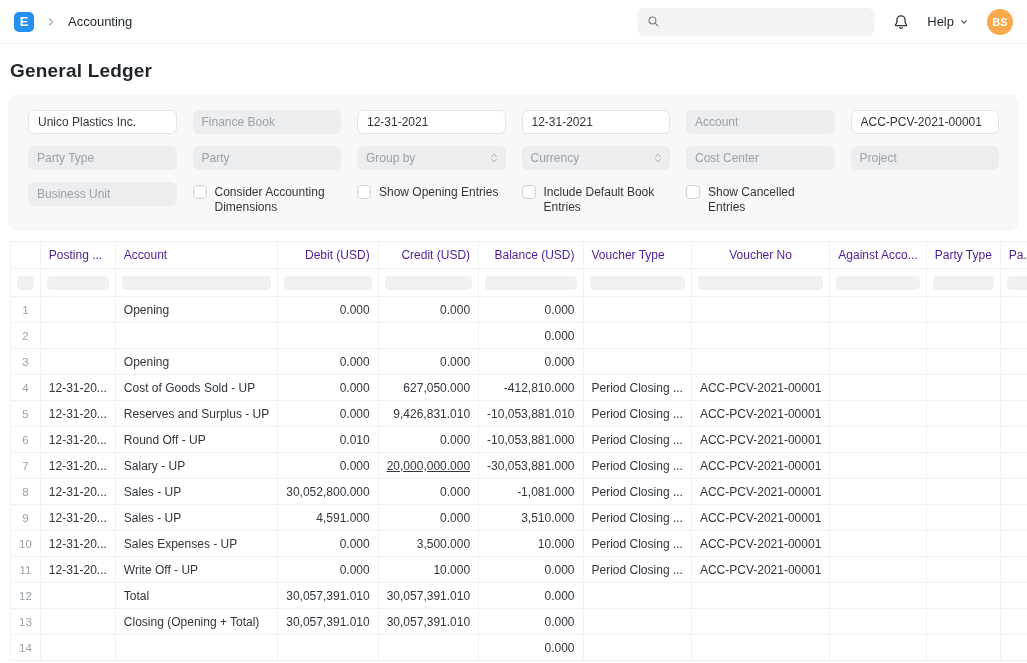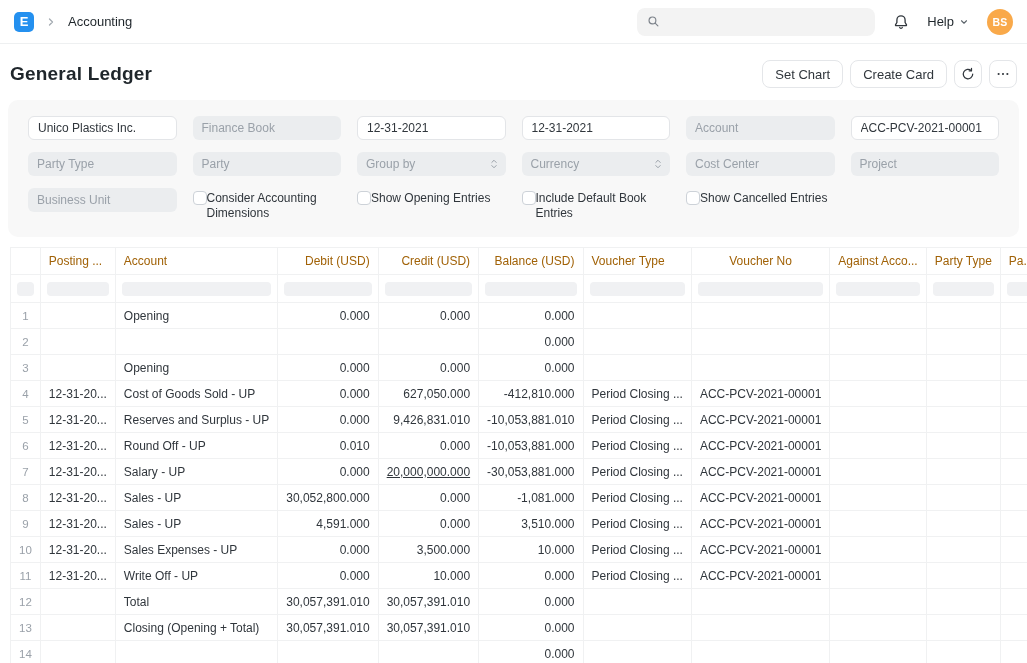--- a/index.html
+++ b/index.html
@@ -36,32 +36,32 @@
   .filter-card { margin:0 8px; background:#f8f8f8; border-radius:10px; padding:16px 20px; }
   .filter-grid { display:grid; grid-template-columns:repeat(6,1fr); gap:12px 16px; align-items:start; }
   .f-input { height:24px; border-radius:6px; font-size:12px; padding:0 9px;
              border:none; outline:none; width:100%; color:#30363c; }
   .f-input.filled { background:#fff; border:1px solid #e3e5e8; }
   .f-input.empty { background:#ebedef; }
   .f-input.empty::placeholder { color:#9aa1a9; }
   .select-box { height:24px; border-radius:6px; background:#ebedef; display:flex;
                 align-items:center; justify-content:space-between; padding:0 7px 0 9px;
                 font-size:12px; color:#9aa1a9; cursor:pointer; }
-  .check-item { display:flex; align-items:flex-start; font-size:12px;
+  .check-item { display:flex; gap:8px; align-items:flex-start; font-size:12px;
                 color:#30363c; padding-top:3px; line-height:1.25; cursor:pointer; }
   .checkbox { appearance:none; -webkit-appearance:none; width:14px; height:14px;
               border:1px solid #cdd2d8; border-radius:4px; background:#fff; flex:none;
               margin-top:0; cursor:pointer; }
 
   
   .table-wrap { margin:10px 0 0 10px; overflow:hidden; }
   table { border-collapse:collapse; table-layout:fixed; }
   th,td { border:1px solid #f0f1f2; font-size:12px; padding:0 8px; height:26px;
           white-space:nowrap; overflow:hidden; vertical-align:middle; background:#fff; }
-  thead th { height:27px; color:#a16207; font-weight:400; text-align:left; }
+  thead th { height:27px; color:#4c1d95; font-weight:400; text-align:left; }
   tr.filter-row td { height:28px; padding:0 6px; }
   .col-filter { width:100%; height:14px; background:#f0f1f3; border:none; outline:none;
                 border-radius:4px; display:block; }
   td.rownum { color:#9aa1a9; text-align:center; font-size:11.5px; }
 </style>
 </head>
 <body>
 
 <header class="navbar">
   <div class="nav-left">
@@ -87,37 +87,20 @@
       <svg width="10" height="10" viewBox="0 0 16 16">
         <path d="M4 6l4 4 4-4" fill="none" stroke="#5a6269" stroke-width="1.7" stroke-linecap="round" stroke-linejoin="round"></path>
       </svg>
     </div>
     <div class="avatar" style="background: rgb(249, 169, 74);">BS</div>
   </div>
 </header>
 
 <div class="page-head">
   <h1 class="page-title">General Ledger</h1>
-  <div class="actions">
-    <button class="btn">Set Chart</button>
-    <button class="btn">Create Card</button>
-    <button class="btn icon-btn">
-      <svg width="14" height="14" viewBox="0 0 16 16">
-        <path d="M13.4 8A5.4 5.4 0 1 1 11.7 4.1" fill="none" stroke="#30363c" stroke-width="1.4" stroke-linecap="round"></path>
-        <path d="M12 1.6v2.7H9.3" fill="none" stroke="#30363c" stroke-width="1.4" stroke-linecap="round" stroke-linejoin="round"></path>
-      </svg>
-    </button>
-    <button class="btn icon-btn">
-      <svg width="14" height="14" viewBox="0 0 16 16">
-        <circle cx="3" cy="8" r="1.2" fill="#30363c"></circle>
-          <circle cx="8" cy="8" r="1.2" fill="#30363c"></circle>
-          <circle cx="13" cy="8" r="1.2" fill="#30363c"></circle>
-      </svg>
-    </button>
-  </div>
 </div>
 
 <section class="filter-card" style="background: rgb(248, 248, 248);">
   <div class="filter-grid">
     <input class="f-input filled" value="Unico Plastics Inc." style="">
     <input class="f-input empty" placeholder="Finance Book" style="">
     <input class="f-input filled" value="12-31-2021" style="">
     <input class="f-input filled" value="12-31-2021" style="">
     <input class="f-input empty" placeholder="Account" style="">
     <input class="f-input filled" value="ACC-PCV-2021-00001" style="">

